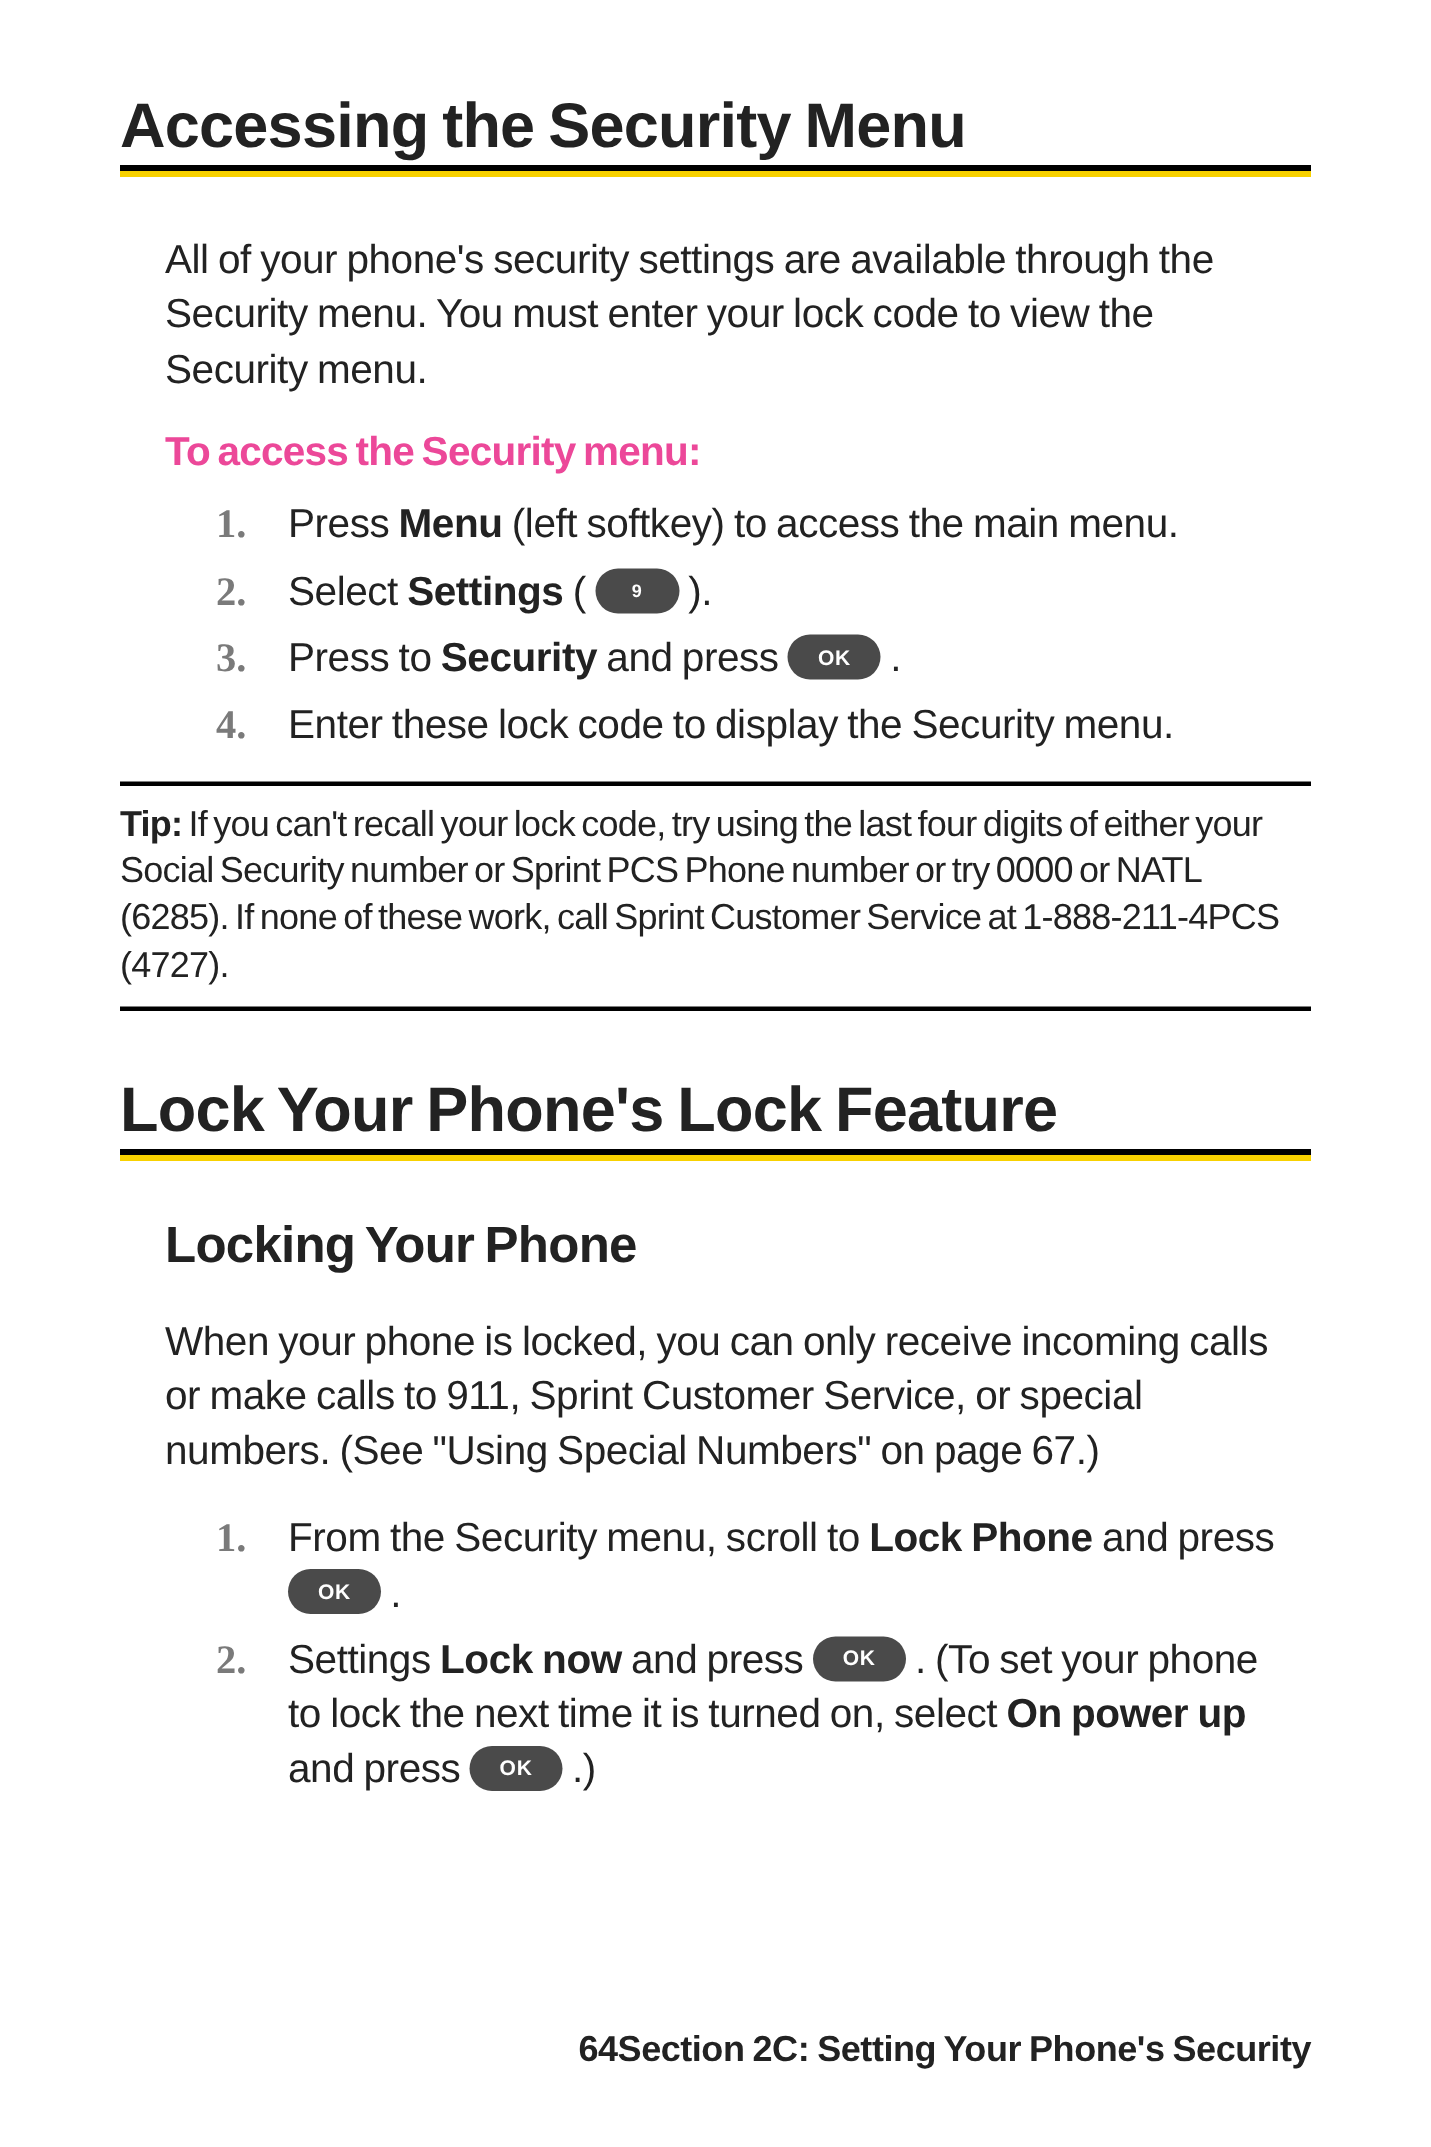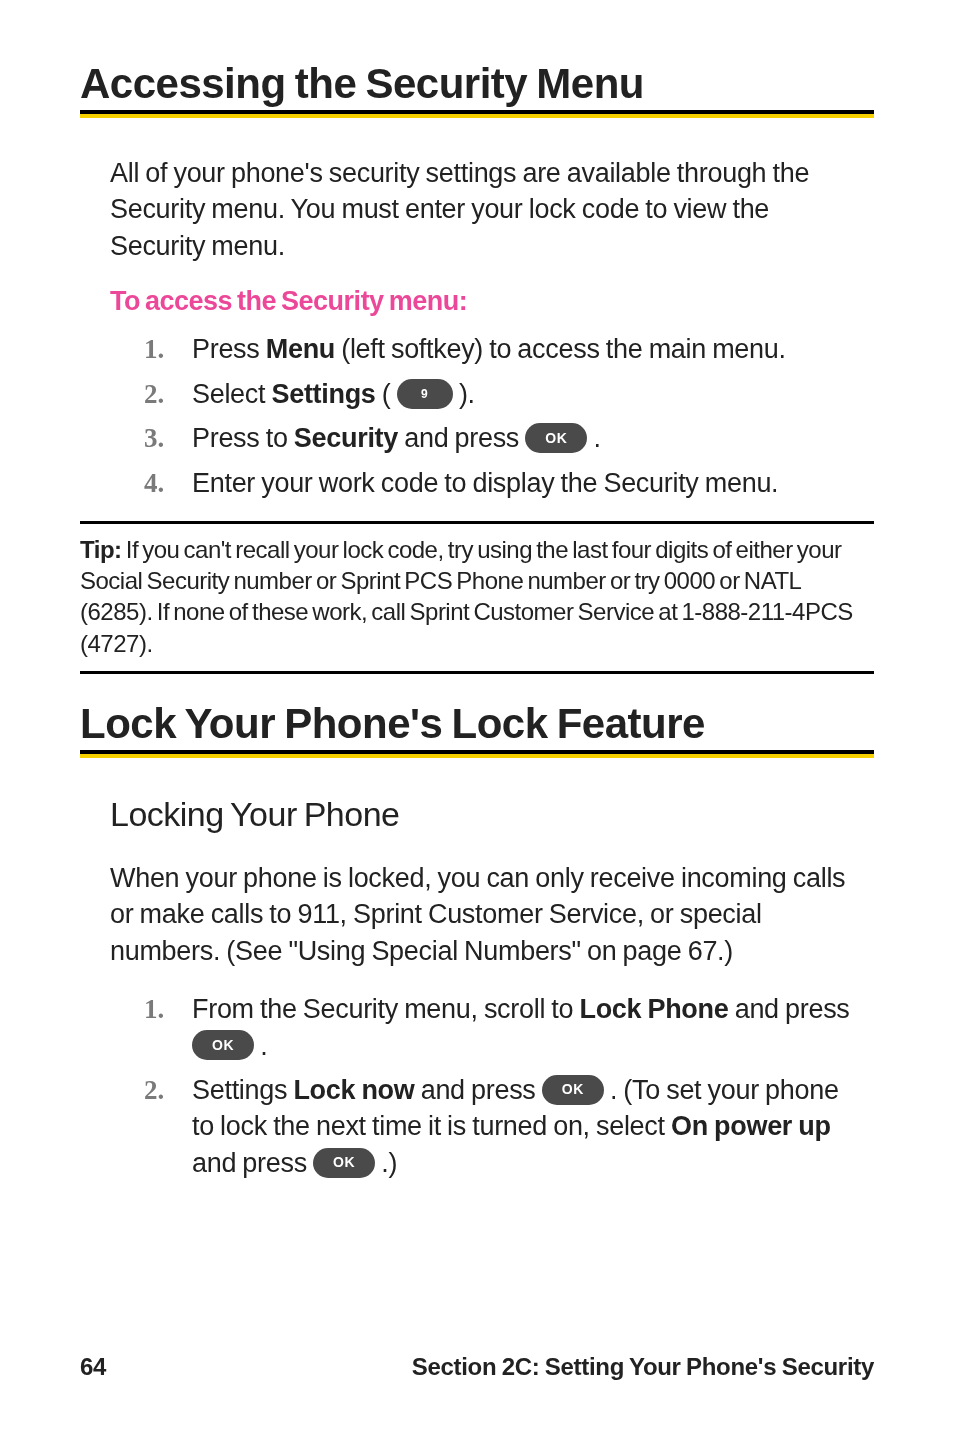--- a/index.html
+++ b/index.html
@@ -87,42 +87,42 @@
     padding: 0 12px;
     vertical-align: middle;
     position: relative;
     top: -2px;
   }
   .pill.small { min-width: 56px; font-size: 12px; }
   .tip-box {
     border-top: 3px solid #000;
     border-bottom: 3px solid #000;
     padding: 10px 0 12px 0;
-    margin: 4px 0 26px 0;
+    margin: 4px 0 42px 0;
   }
   .tip-box p {
     font-size: 24px;
     line-height: 1.30;
     letter-spacing: -0.5px;
     word-spacing: -2px;
   }
   h2.subhead {
     font-size: 34px;
-    font-weight: 400;
+    font-weight: 700;
     letter-spacing: -0.5px;
     word-spacing: -2px;
     margin-bottom: 26px;
   }
   .footer {
     position: absolute;
     bottom: 50px;
     left: 80px;
     right: 80px;
     display: flex;
-    justify-content: space-between;
+    justify-content: flex-end;
     font-size: 24px;
     font-weight: 700;
     letter-spacing: -0.3px;
     word-spacing: -1px;
   }
 </style>
 </head>
 <body>
 
 <h1 class="section-title">Accessing the Security Menu</h1>
@@ -146,21 +146,21 @@
       </span>
     </li>
     <li>
       <span class="step-num">3.</span>
       <span class="step-text">
         <span>Press to </span><b>Security</b><span> and press </span><span class="pill">OK</span><span> .</span>
       </span>
     </li>
     <li>
       <span class="step-num">4.</span>
-      <span class="step-text">Enter your work code to display the Security menu.</span>
+      <span class="step-text">Enter these lock code to display the Security menu.</span>
     </li>
   </ol>
 </div>
 
 <div class="tip-box">
   <p>
     <b>Tip:</b><span> If you can't recall your lock code, try using the last four digits of either your Social Security number or Sprint PCS Phone number or try 0000 or NATL (6285). If none of these work, call Sprint Customer Service at 1-888-211-4PCS (4727).</span>
   </p>
 </div>
 

